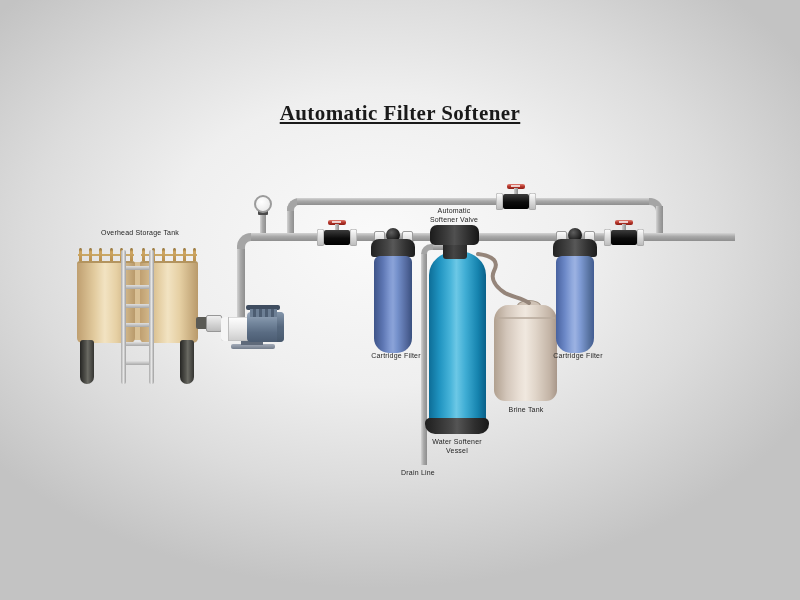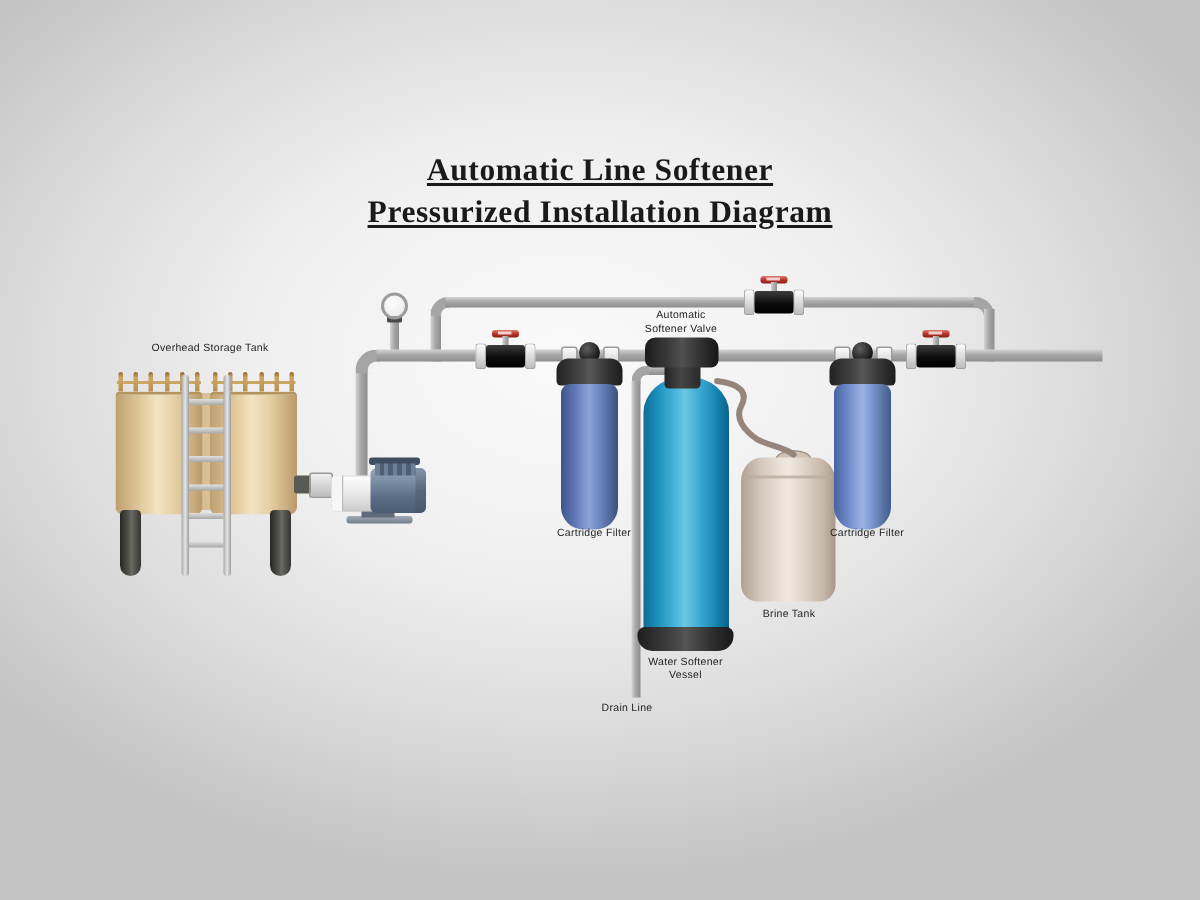--- a/index.html
+++ b/index.html
@@ -101,22 +101,21 @@
   .lbl{position:absolute;transform:translateX(-50%);text-align:center;
     font-size:7px;line-height:1.3;color:#1e1e1e;letter-spacing:.2px;white-space:nowrap;}
   .tube-svg{position:absolute;left:470px;top:246px;}
 </style>
 </head>
 <body>
 
 <div id="canvas">
 
   <div class="title">
-    <div class="title-line">Automatic Line Softener</div>
-    <div class="title-line">Pressurized Installation Diagram</div>
+    <div class="title-line">Automatic Filter Softener</div>
   </div>
 
   <div class="pipe-v" style="left:287px;top:206px;width:7px;height:35px;"></div>
   <div class="elbow el-tl-s" style="left:287px;top:198px;"></div>
   <div class="pipe-h" style="left:297px;top:198px;width:355px;height:7px;"></div>
   <div class="elbow el-tr" style="left:649px;top:198px;"></div>
   <div class="pipe-v" style="left:656px;top:206px;width:7px;height:35px;"></div>
 
   <div class="pipe-v" style="left:260px;top:213px;width:6px;height:24px;"></div>
 

